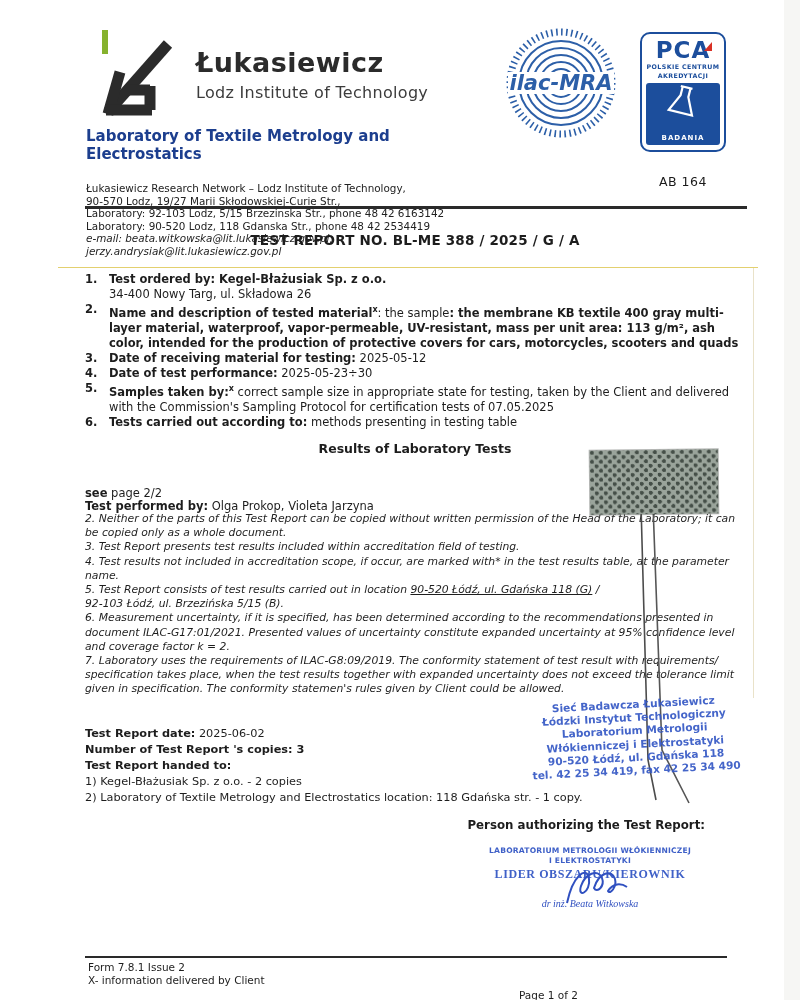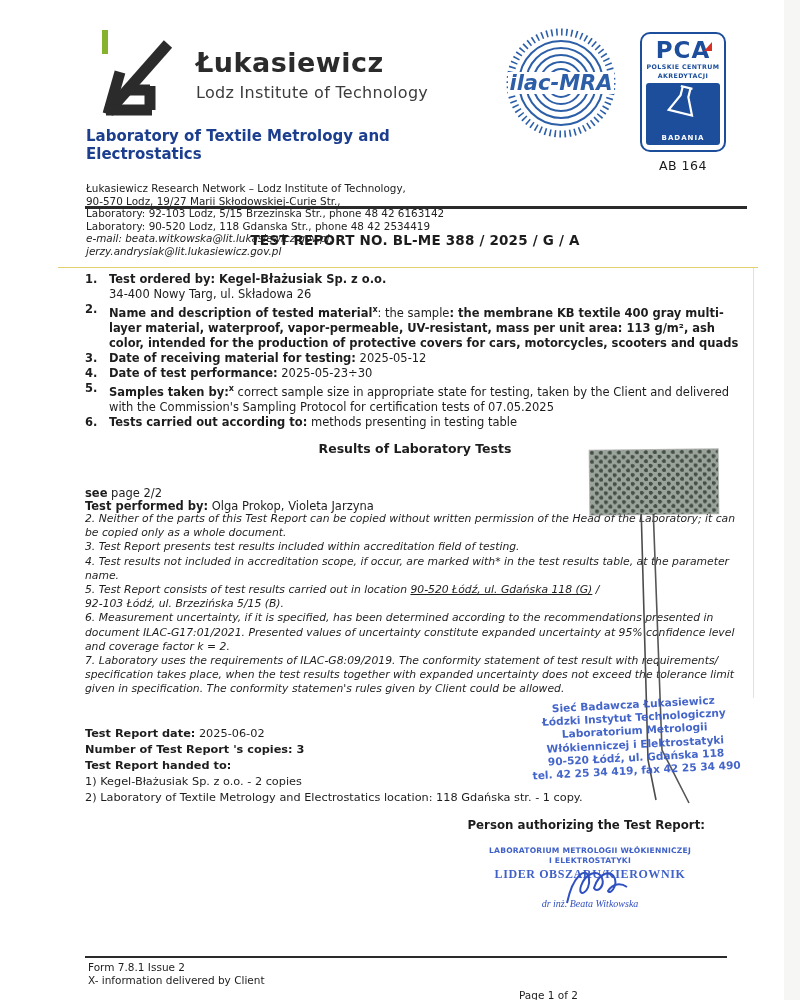--- a/index.html
+++ b/index.html
@@ -19,21 +19,21 @@
   
   .ilac{position:absolute;left:506px;top:28px;width:110px;height:110px;}
   .pca{position:absolute;left:640px;top:32px;width:86px;}
   .pca-card{border:2px solid #1c4e9c;border-radius:10px;background:#fff;padding:5px 4px 5px 4px;}
   .pca-word{font-size:23px;font-weight:bold;color:#1c4e9c;text-align:center;line-height:23px;letter-spacing:1px;position:relative;}
   .pca-word .redbit{position:absolute;right:8px;top:3px;width:0;height:0;border-left:8px solid transparent;border-bottom:9px solid #d93025;}
   .pca-org{font-size:6.3px;font-weight:bold;color:#1c4e9c;text-align:center;line-height:7.5px;letter-spacing:0.4px;margin-top:1px;}
   .pca-box{background:#1c4e9c;border-radius:3px;margin-top:3px;height:62px;position:relative;}
   .pca-box svg{display:block;margin:4px auto 0 auto;}
   .pca-badge{position:absolute;bottom:3px;left:0;right:0;text-align:center;color:#fff;font-size:7px;font-weight:bold;letter-spacing:1px;}
-  .pca-num{text-align:center;font-size:12.5px;color:#1a1a1a;margin-top:6px;letter-spacing:0.5px;}
+  .pca-num{text-align:center;font-size:12.5px;color:#1a1a1a;margin-top:22px;letter-spacing:0.5px;}
 
   .rule-thick{position:absolute;left:85px;top:206px;width:662px;height:3px;background:#2a2a2a;}
   .title{position:absolute;left:85px;top:232px;width:660px;text-align:center;font-size:13.5px;font-weight:bold;letter-spacing:0.2px;}
   .rule-yellow{position:absolute;left:58px;top:267px;width:700px;height:1px;background:#e3d06f;}
   .edge-line{position:absolute;left:753px;top:268px;width:1px;height:430px;background:#e9e2c9;}
 
   
   .list{position:absolute;left:85px;top:272px;width:664px;font-size:11.5px;line-height:15px;}
   .li{display:flex;}
   .li .num{width:24px;font-weight:bold;flex:0 0 24px;}

